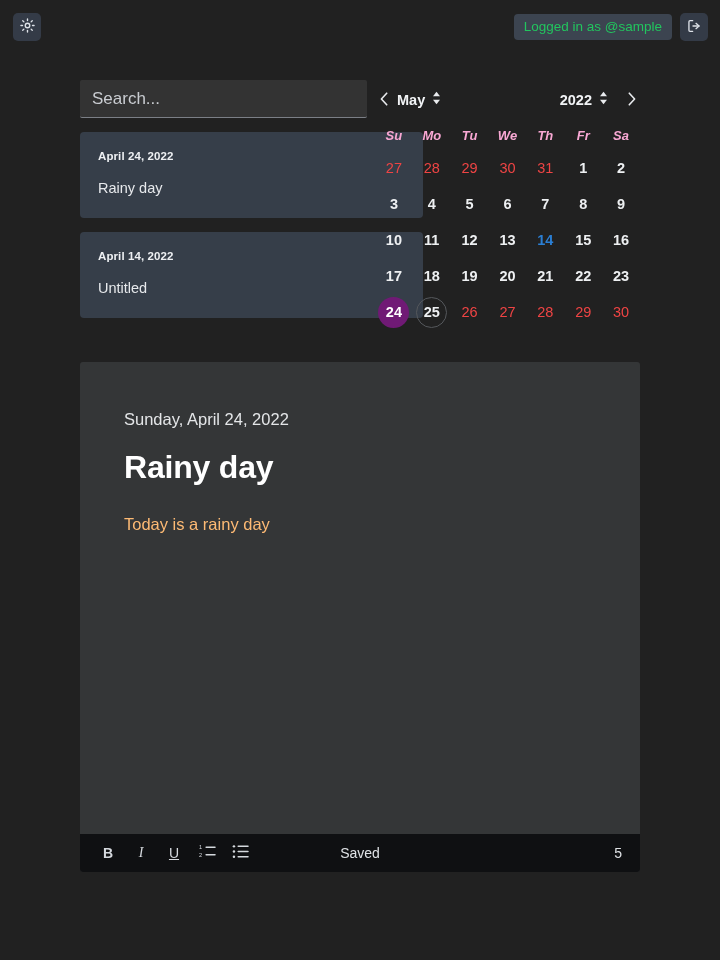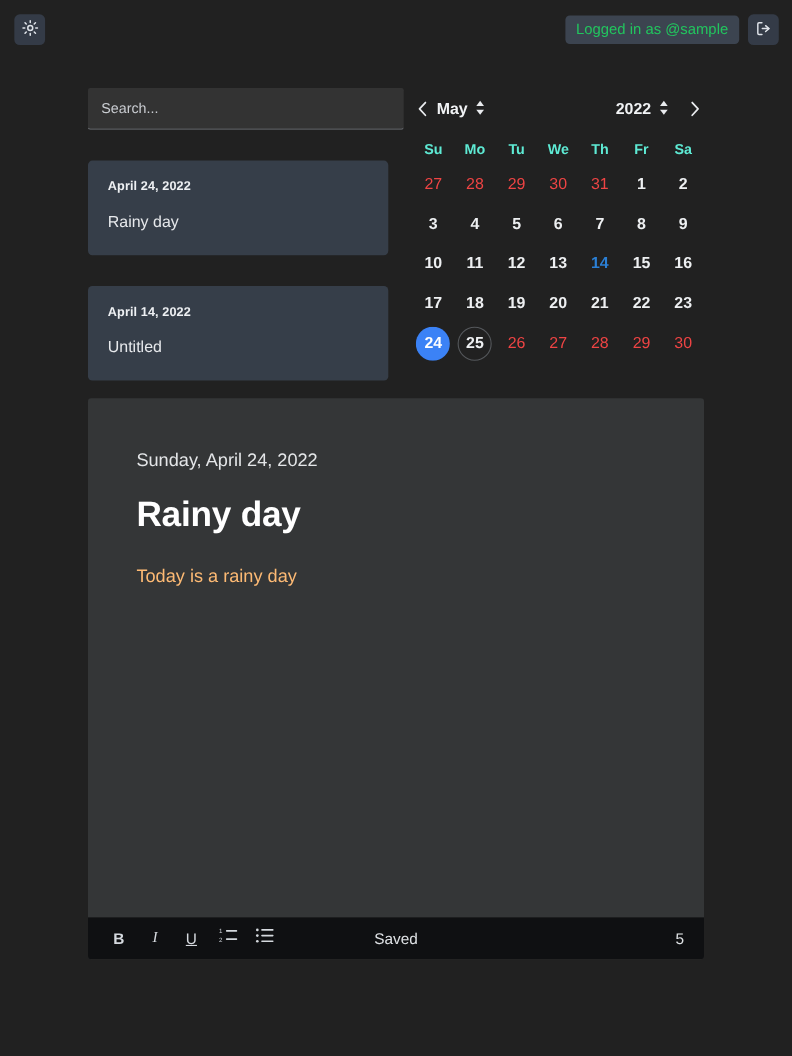--- a/index.html
+++ b/index.html
@@ -78,31 +78,31 @@
   .search-input {
     display: block;
     width: 287px;
     height: 38px;
     background: #333333;
     border: none;
     border-bottom: 1px solid #7b7f86;
     border-radius: 2px;
     color: #e8eaed;
     font-family: "Liberation Sans", sans-serif;
-    font-size: 13px;
+    font-size: 17px;
     padding: 0 12px;
     outline: none;
   }
   .search-input::placeholder { color: #c9ccd1; }
 
   .note-card {
-    width: 273px;
+    width: 343px;
     background: #363e49;
     border-radius: 4px;
-    margin-top: 28px;
+    margin-top: 14px;
     padding: 18px 18px 22px 18px;
     cursor: pointer;
   }
   .note-card-date {
     font-size: 11.5px;
     font-weight: bold;
     color: #eef0f3;
     letter-spacing: 0.1px;
   }
   .note-card-title {
@@ -154,21 +154,22 @@
     grid-template-columns: repeat(7, 1fr);
     row-gap: 0;
   }
   .cal-dow {
     height: 30px;
     display: flex;
     align-items: center;
     justify-content: center;
     font-size: 13px;
     font-weight: bold;
-    color: #5eead4;
+    color: #f9a8d4;
+    font-style: italic;
   }
   .cal-cell {
     height: 36px;
     display: flex;
     align-items: center;
     justify-content: center;
   }
   .cal-day {
     width: 31px;
     height: 31px;
@@ -177,21 +178,21 @@
     align-items: center;
     justify-content: center;
     font-size: 14.5px;
     font-weight: bold;
     color: #eef0f2;
     cursor: pointer;
     border: 1px solid transparent;
   }
   .cal-day.muted { color: #ef4444; font-weight: normal; }
   .cal-day.hasnote { color: #2b7fd4; }
-  .cal-day.selected { background: #3b82f6; color: #ffffff; }
+  .cal-day.selected { background: #701a75; color: #ffffff; }
   .cal-day.today { border: 1px solid #55585c; }
 
   
   .editor {
     position: absolute;
     left: 80px;
     top: 362px;
     width: 560px;
     height: 510px;
     background: #343637;

